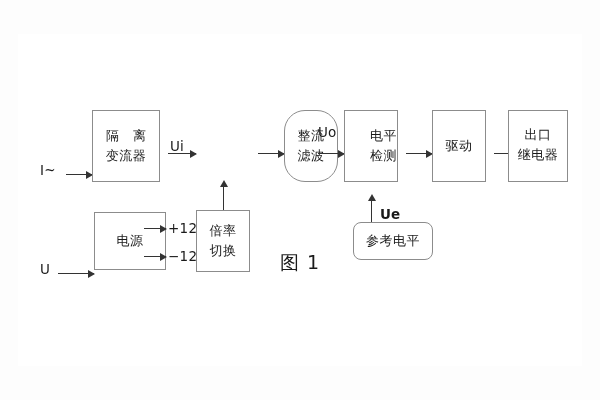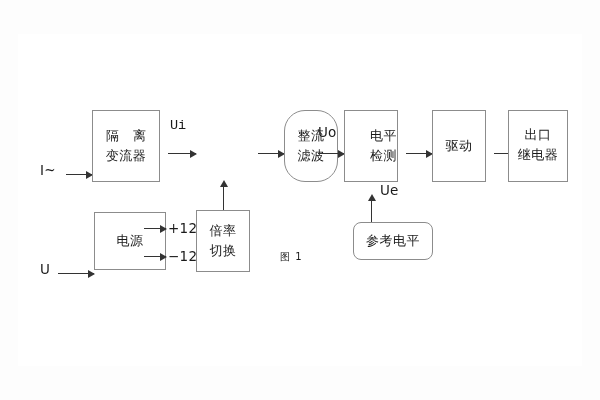--- a/index.html
+++ b/index.html
@@ -31,21 +31,21 @@
   .block.wide-gap .ln:first-child{letter-spacing:5px;text-indent:5px;}
 
   .lbl{
     position:absolute;
     color:#1a1a1a;
     font-size:13px;
     white-space:nowrap;
   }
   .lbl.sig{font-size:13.5px;}
   .lbl.term{font-size:13.5px;letter-spacing:0.3px;}
-  .lbl.cap{font-size:10px;letter-spacing:1px;}
+  .lbl.cap{font-size:19px;letter-spacing:1px;}
 
   
   .harrow{position:absolute;height:1px;background:#333;}
   .harrow::after{
     content:"";position:absolute;right:-1px;top:-3.5px;
     width:0;height:0;
     border-top:4px solid transparent;
     border-bottom:4px solid transparent;
     border-left:7px solid #333;
   }
@@ -69,21 +69,21 @@
     <div class="harrow" style="left:48px;top:140px;width:26px;"></div>
 
     <div class="lbl term" style="left:22px;top:227px;">U</div>
     <div class="harrow" style="left:40px;top:239px;width:36px;"></div>
 
     <div class="block wide-gap" style="left:74px;top:76px;width:68px;height:72px;">
       <span class="ln">隔 离</span>
       <span class="ln">变流器</span>
     </div>
 
-    <div class="lbl sig" style="left:152px;top:84px;font-family:Liberation Mono, monospace;">Ui</div>
+    <div class="lbl sig" style="left:152px;top:104px;">Ui</div>
     <div class="harrow" style="left:150px;top:119px;width:28px;"></div>
 
 
     <div class="harrow" style="left:240px;top:119px;width:26px;"></div>
 
     <div class="block" style="left:266px;top:76px;width:54px;height:72px;border-radius:21px;">
       <span class="ln">整流</span>
       <span class="ln">滤波</span>
     </div>
 
@@ -119,21 +119,21 @@
     <div class="lbl term" style="left:150px;top:214px;">−12V</div>
 
     <div class="block" style="left:178px;top:176px;width:54px;height:62px;">
       <span class="ln">倍率</span>
       <span class="ln">切换</span>
     </div>
 
     <div class="varrow" style="left:205px;top:152px;height:24px;"></div>
 
     <div class="varrow" style="left:353px;top:166px;height:22px;"></div>
-    <div class="lbl sig" style="left:362px;top:148px;">Ue</div>
+    <div class="lbl sig" style="left:362px;top:172px;font-weight:bold;">Ue</div>
 
     <div class="block" style="left:335px;top:188px;width:80px;height:38px;border-radius:8px;">
       <span class="ln">参考电平</span>
     </div>
 
     <div class="lbl cap" style="left:262px;top:216px;">图 1</div>
 
   </div>
 </div>
 

